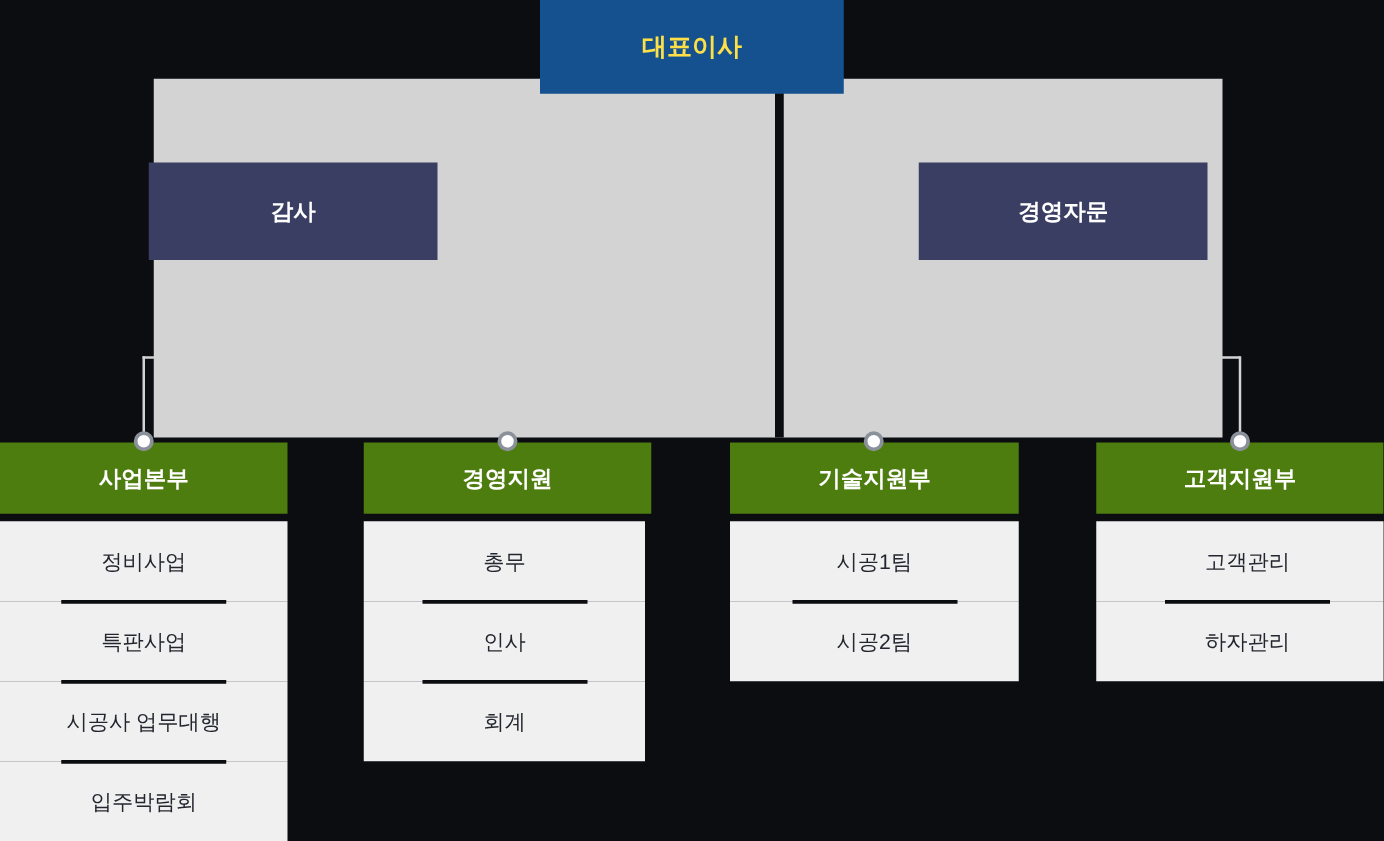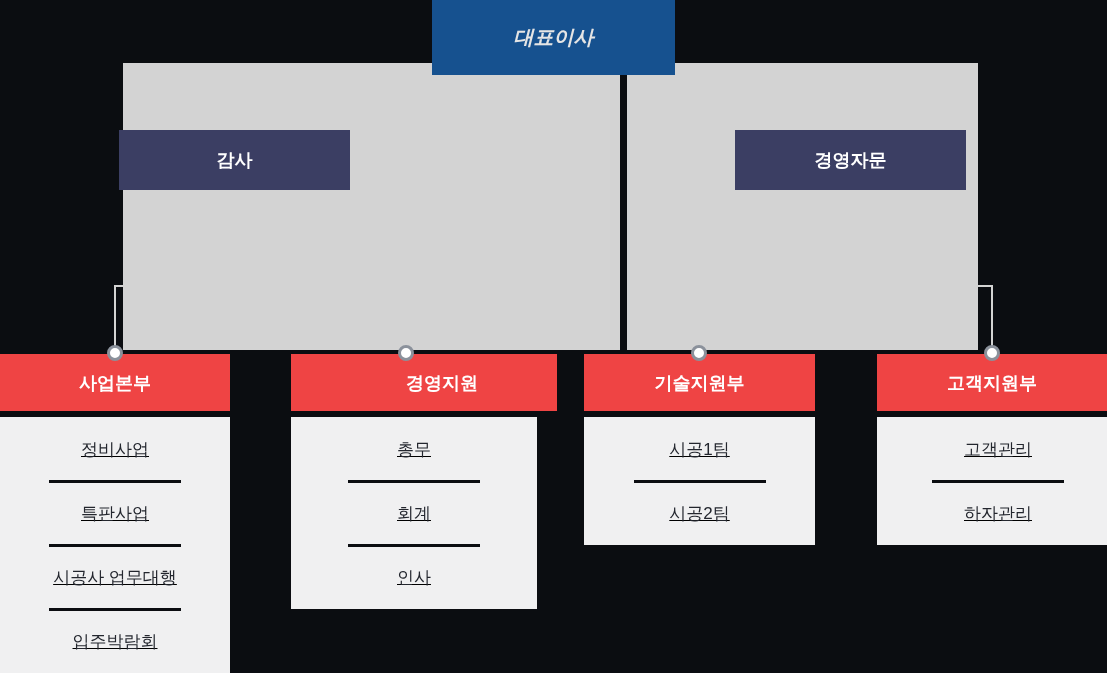--- a/index.html
+++ b/index.html
@@ -28,31 +28,30 @@
     left: 620px; top: 63px;
     width: 7px; height: 287px;
     background: #0b0d11;
   }
   
   .ceo-box {
     position: absolute;
     left: 432px; top: 0;
     width: 243px; height: 75px;
     background: #16518f;
-    color: #e5e5e5;
+    color: #fde047;
     font-size: 20px; font-weight: bold;
     display: flex; align-items: center; justify-content: center;
     z-index: 3;
-    font-style: italic;
   }
   
   .staff-box {
     position: absolute;
     top: 130px;
-    width: 231px; height: 60px;
+    width: 231px; height: 78px;
     background: #3b3e63;
     color: #ffffff;
     font-size: 18px; font-weight: bold;
     display: flex; align-items: center; justify-content: center;
     z-index: 2;
   }
   .staff-left  { left: 119px; }
   .staff-right { left: 735px; }
   
   .elbow {
@@ -75,39 +74,38 @@
     z-index: 4;
   }
   .node-circle.c1 { left: 107px; }
   .node-circle.c2 { left: 398px; }
   .node-circle.c3 { left: 691px; }
   .node-circle.c4 { left: 984px; }
   
   .col-header {
     position: absolute;
     top: 354px; height: 57px;
-    background: #ef4444;
+    background: #4d7c0f;
     color: #ffffff;
     font-size: 18px; font-weight: bold;
     display: flex; align-items: center; justify-content: center;
     z-index: 2;
   }
   .h1 { left: 0;     width: 230px; }
-  .h2 { left: 291px; width: 230px; padding-left: 36px; }
+  .h2 { left: 291px; width: 230px; }
   .h3 { left: 584px; width: 231px; }
   .h4 { left: 877px; width: 230px; }
   
   .cells {
     position: absolute;
     top: 417px;
     z-index: 2;
-    text-decoration: underline;
   }
   .b1 { left: 0;     width: 230px; }
-  .b2 { left: 291px; width: 246px; }
+  .b2 { left: 291px; width: 225px; }
   .b3 { left: 584px; width: 231px; }
   .b4 { left: 877px; width: 242px; }
   .cell {
     position: relative;
     height: 64px;
     background: #f0f0f1;
     color: #23262e;
     font-size: 17px;
     display: flex; align-items: center; justify-content: center;
   }
@@ -156,22 +154,22 @@
     <div class="cell">특판사업</div>
     <div class="cell">시공사 업무대행</div>
     <div class="cell">입주박람회</div>
   </div>
 
   <div class="col-header h2">
     <span>경영지원</span>
   </div>
   <div class="cells b2">
     <div class="cell">총무</div>
+    <div class="cell">인사</div>
     <div class="cell">회계</div>
-    <div class="cell">인사</div>
   </div>
 
   <div class="col-header h3">
     <span>기술지원부</span>
   </div>
   <div class="cells b3">
     <div class="cell">시공1팀</div>
     <div class="cell">시공2팀</div>
   </div>
 

